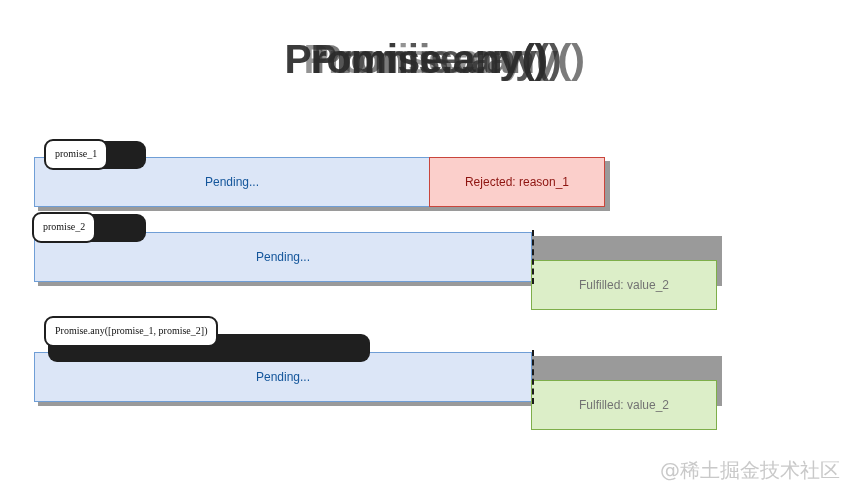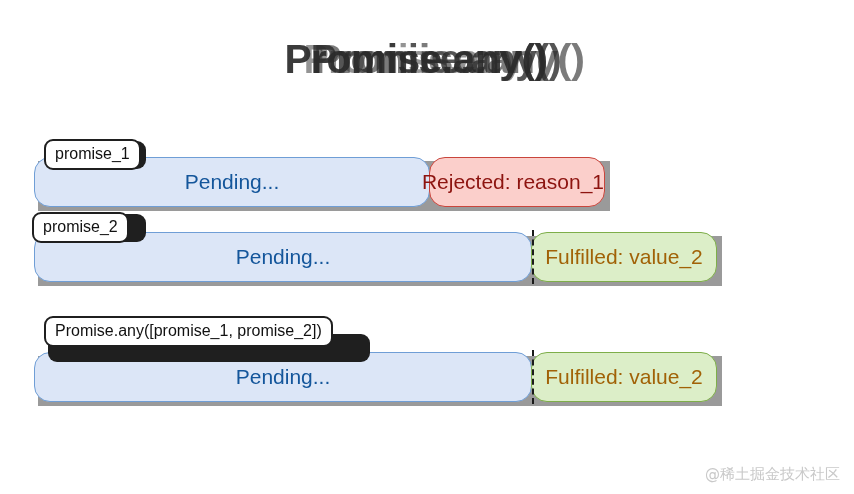--- a/index.html
+++ b/index.html
@@ -61,97 +61,97 @@
     top: 0;
     height: 100%;
     display: flex;
     box-sizing: border-box;
   }
   .seg {
     box-sizing: border-box;
     display: flex;
     align-items: center;
     justify-content: center;
-    font-size: 21px;
+    font-size: 12px;
     height: 100%;
     white-space: nowrap;
-    border-radius: 16px;
   }
   .seg-pending {
     background: #dce6f7;
     border: 1px solid #6f9ed6;
     color: #14569b;
   }
   .seg-rejected {
     background: #fbcfcb;
     border: 1px solid #c9453c;
     color: #8d1410;
   }
   .seg-fulfilled {
     background: #dceec8;
     border: 1px solid #7eae4a;
-    color: #a16207;
+    color: #737373;
+    margin-top: 28px;
   }
   .seg-divider-dashed {
     position: absolute;
     top: -2px;
     width: 0;
     height: 54px;
     border-left: 2px dashed #1a1a1a;
   }
 
   
   .label-chip {
     position: absolute;
     background: #ffffff;
     border: 2px solid #1f1f1f;
     border-radius: 9px;
-    font-family: Liberation Sans, sans-serif;
-    font-size: 16px;
+    font-family: Liberation Serif, serif;
+    font-size: 10px;
     color: #111111;
     padding: 5px 9px 6px 9px;
     white-space: nowrap;
     z-index: 6;
     line-height: 16px;
   }
   .chip-shadow {
     position: absolute;
     border-radius: 9px;
     background: #1f1f1f;
     z-index: 5;
   }
 
   
   #watermark {
     position: absolute;
     right: 14px;
     bottom: 10px;
     font-family: "DejaVu Sans", sans-serif;
-    font-size: 15px;
+    font-size: 20px;
     color: #c9c9c9;
     white-space: nowrap;
   }
 </style>
 </head>
 <body>
 
 <div id="diagram-title">
   <span class="ghost-layer g3">Promise.any()</span>
   <span class="ghost-layer g2">Promise.any()</span>
   <span class="ghost-layer g4">Promise.any()</span>
   <span class="ghost-layer g1">Promise.any()</span>
 </div>
 
 <div class="promise-row" style="left:34px; top:157px; width:572px;">
   <div class="bar-shadow"></div>
   <div class="bar-track" style="width:572px;">
     <div class="seg seg-pending" style="width:396px;">
       <span>Pending...</span>
     </div>
-    <div class="seg seg-rejected" style="width:176px; margin-left:-1px;justify-content:flex-end;">
+    <div class="seg seg-rejected" style="width:176px; margin-left:-1px;">
       <span>Rejected: reason_1</span>
     </div>
   </div>
 </div>
 <div class="chip-shadow" style="left:48px; top:141px; width:98px; height:28px;"></div>
 <div class="label-chip" style="left:44px; top:139px;">
   <span>promise_1</span>
 </div>
 
 <div class="promise-row" style="left:34px; top:232px; width:684px;">

